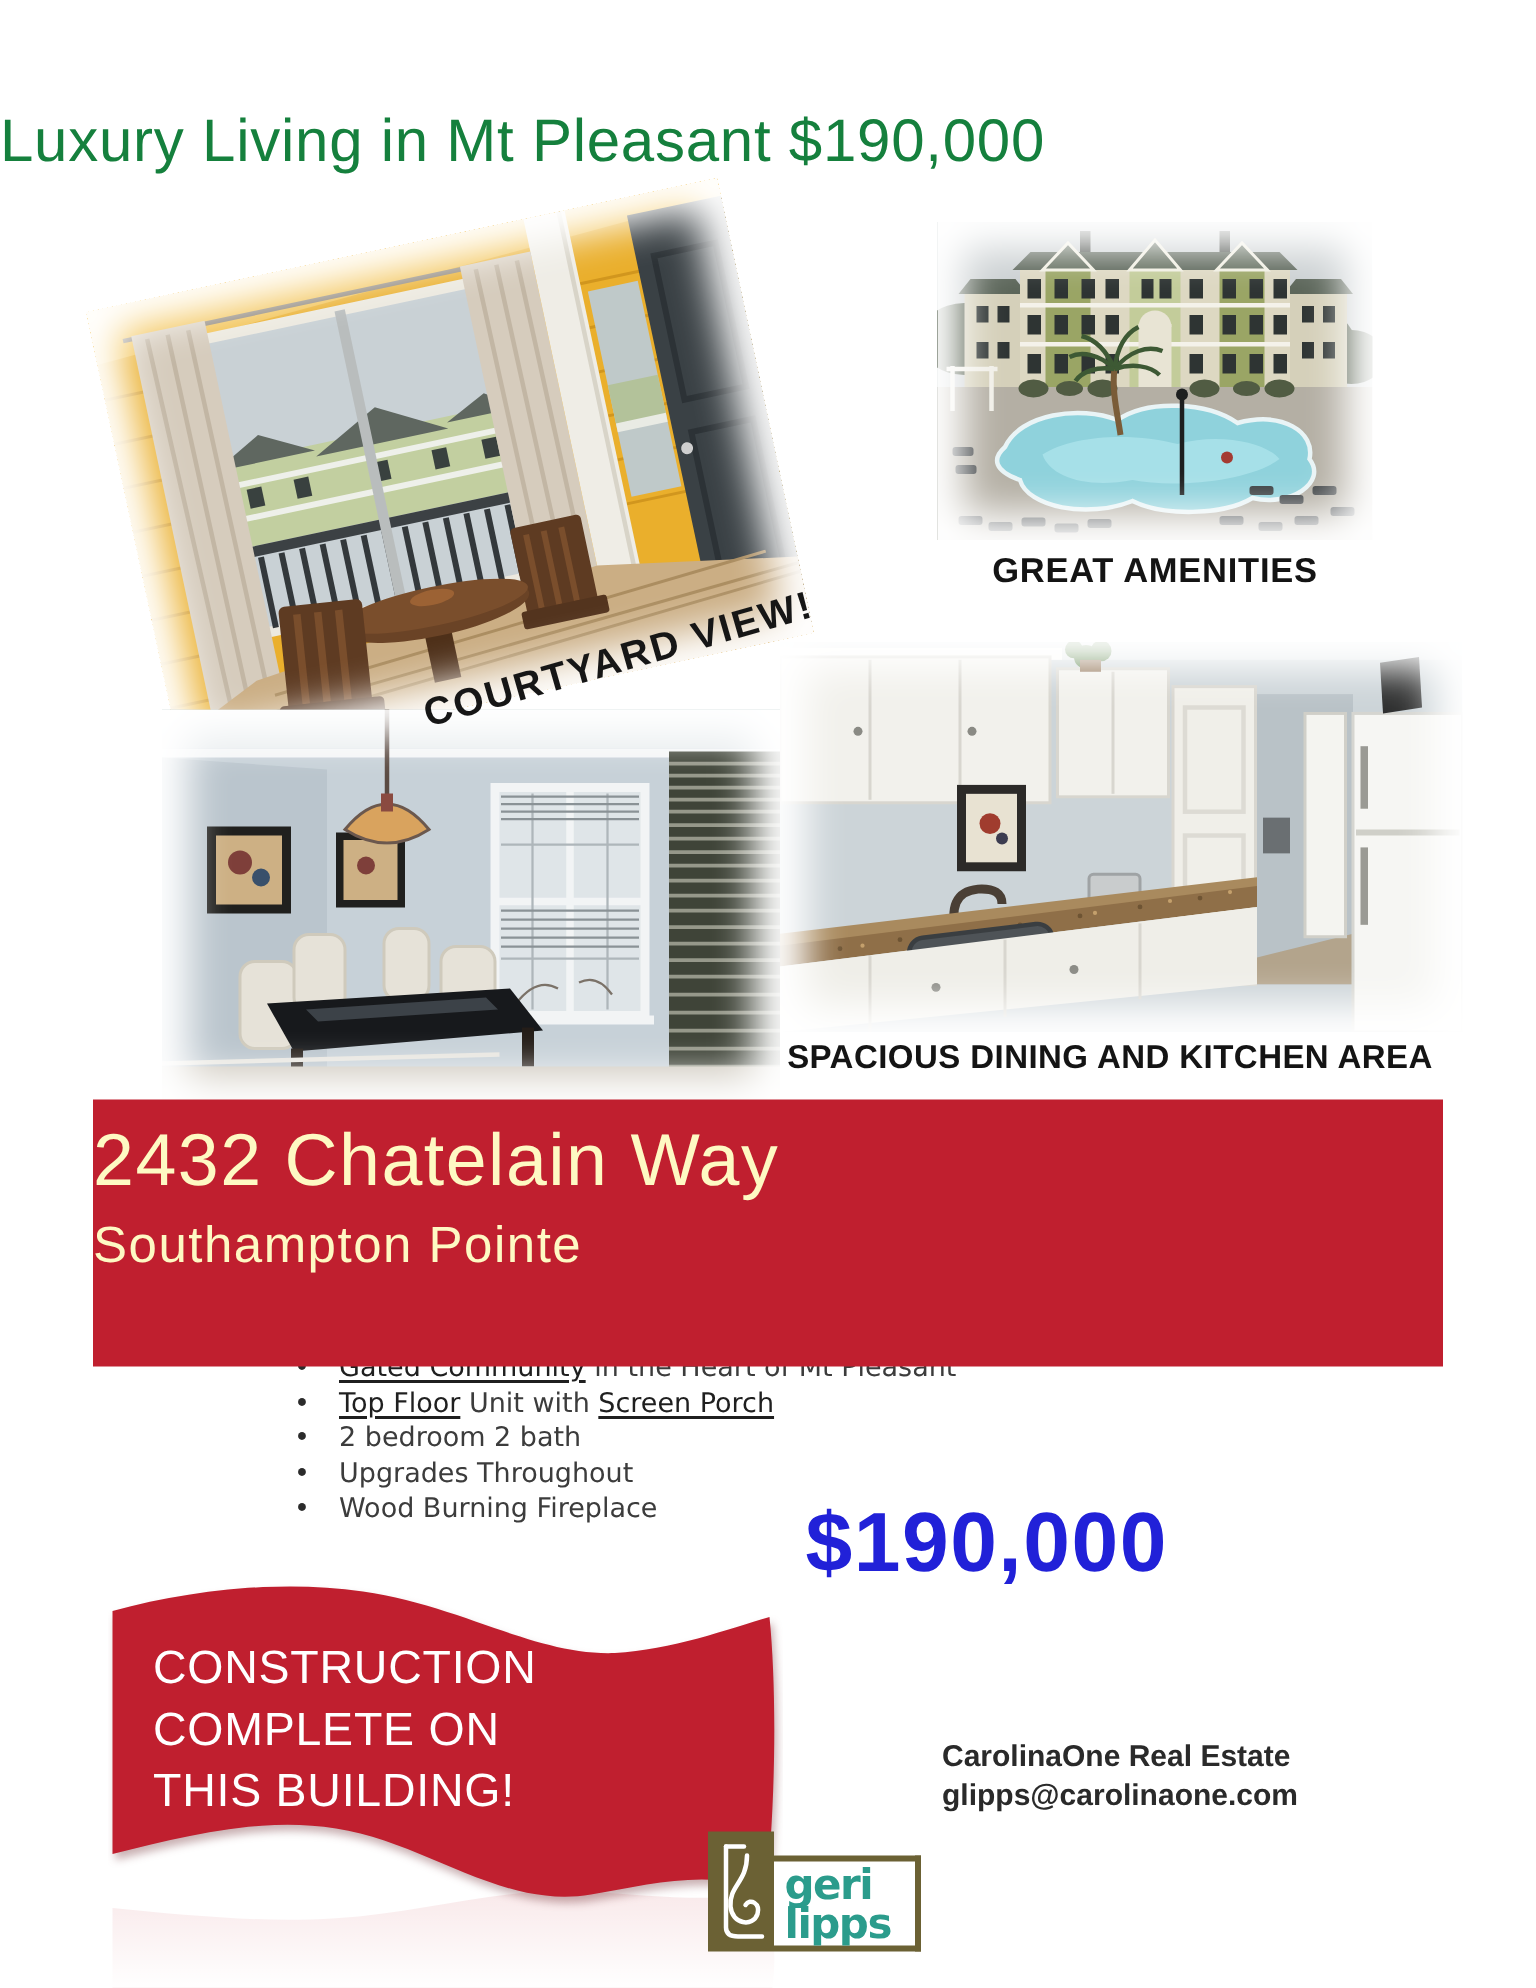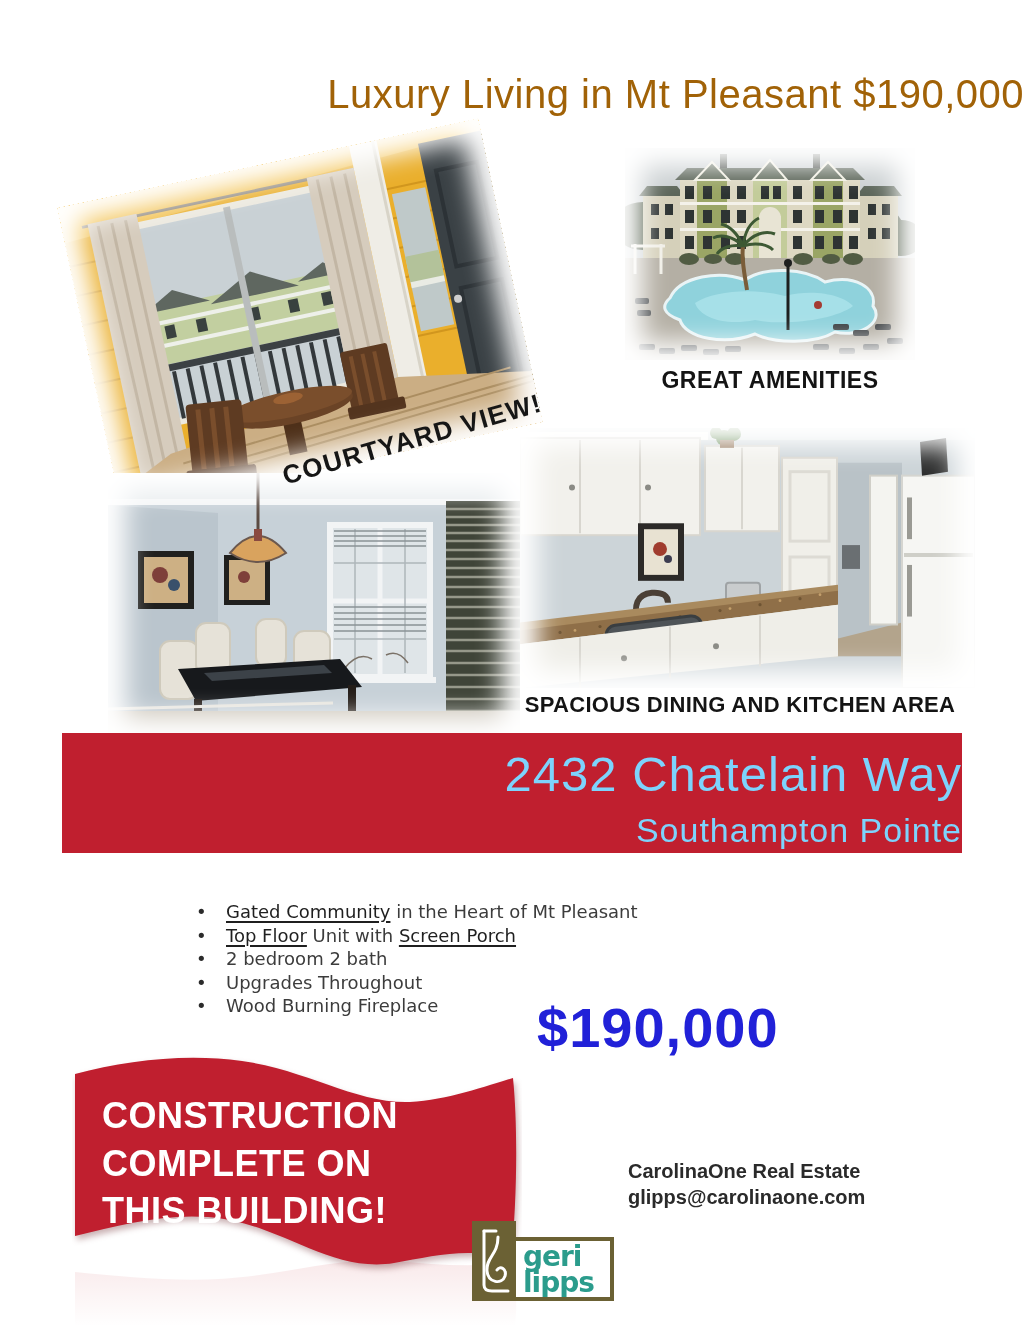--- a/index.html
+++ b/index.html
@@ -1,53 +1,53 @@
 <!DOCTYPE html>
 <html><head>
 <meta charset="utf-8">
 <style>
   html,body{margin:0;padding:0;background:#fff;}
   .page{position:relative;width:1024px;height:1325px;background:#fff;overflow:hidden;
         font-family:"Liberation Sans",sans-serif;}
-  .title{position:absolute;top:72px;left:0;right:0;text-align:right;
-         font-size:40px;font-weight:400;color:#a16207;letter-spacing:.5px;}
+  .title{position:absolute;top:72px;left:0;right:0;text-align:left;
+         font-size:40px;font-weight:400;color:#15803d;letter-spacing:.5px;}
   
   .photo{position:absolute;}
   .photo svg{position:absolute;inset:0;width:100%;height:100%;display:block;}
   .photo::after{content:"";position:absolute;inset:0;box-shadow:inset 0 0 26px 18px #fff;pointer-events:none;}
   .porch{left:85px;top:160px;width:430px;height:310px;transform:rotate(-12deg);z-index:1;}
   .amen{left:625px;top:148px;width:290px;height:212px;}
   .dining{left:108px;top:473px;width:412px;height:262px;z-index:2;}
   .kitchen{left:520px;top:428px;width:455px;height:260px;z-index:2;}
   .caption{position:absolute;font-weight:bold;color:#141414;text-align:center;}
   .amen-cap{left:625px;top:367px;width:290px;font-size:23px;letter-spacing:.5px;}
   .kitchen-cap{left:505px;top:692px;width:470px;font-size:22px;letter-spacing:.3px;z-index:3;}
   .courtyard-label{position:absolute;left:278px;top:424px;font-weight:bold;font-size:26px;
          letter-spacing:1.5px;color:#161616;transform:rotate(-16deg);z-index:3;white-space:nowrap;}
   
-  .banner{position:absolute;left:62px;top:733px;width:900px;height:120px;background:#c01f2f;
-          color:#7dd3fc;text-align:right;z-index:4;}
+  .banner{position:absolute;left:62px;top:733px;width:900px;height:178px;background:#c01f2f;
+          color:#fef9c3;text-align:left;z-index:4;}
   .addr{font-size:49px;font-weight:400;padding-top:13px;letter-spacing:1px;}
   .comm{font-size:34px;font-weight:400;margin-top:9px;letter-spacing:1px;}
   
   .features{position:absolute;left:196px;top:900px;margin:0;padding:0;list-style:none;
             font-family:"DejaVu Sans",sans-serif;font-size:18px;color:#3c3c3c;}
   .features li{display:flex;line-height:23.5px;}
   .features li::before{content:"\2022";width:30px;font-size:18px;color:#2b2b2b;}
   .bu{font-weight:normal;color:#1f1f1f;text-decoration:underline;
       text-decoration-thickness:2px;text-underline-offset:3px;white-space:pre;}
   .features span{white-space:pre;}
   
   .price{position:absolute;left:537px;top:995px;font-size:56px;font-weight:bold;
          color:#2121d8;letter-spacing:1px;}
   
   .wave{position:absolute;left:72px;top:1056px;width:450px;height:270px;z-index:5;}
   .wave svg{position:absolute;inset:0;width:100%;height:100%;}
-  .wave-text{position:absolute;left:30px;top:36px;width:312px;color:#fff;font-weight:bold;
-             font-size:36px;line-height:1.32;letter-spacing:.5px;}
+  .wave-text{position:absolute;left:30px;top:36px;width:312px;color:#fff;font-weight:normal;
+             font-size:31px;line-height:1.32;letter-spacing:.5px;}
   
   .logo{position:absolute;left:472px;top:1221px;width:142px;height:80px;display:flex;z-index:6;align-items:flex-end;}
   .logo-left{width:44px;background:#6b6134;flex:none;}
   .logo-left svg{width:100%;height:100%;display:block;}
   .logo-right{flex:1;background:#fff;border:4px solid #6b6134;border-left:none;
               padding:3px 0 0 7px;overflow:hidden;}
   .lw{font-family:"DejaVu Sans",sans-serif;font-weight:bold;font-size:28px;line-height:.95;
       color:#2b9c8c;letter-spacing:-1px;}
   .contact{position:absolute;left:628px;top:1158px;font-weight:bold;font-size:20px;
            color:#2a2a2a;line-height:26px;z-index:6;}

